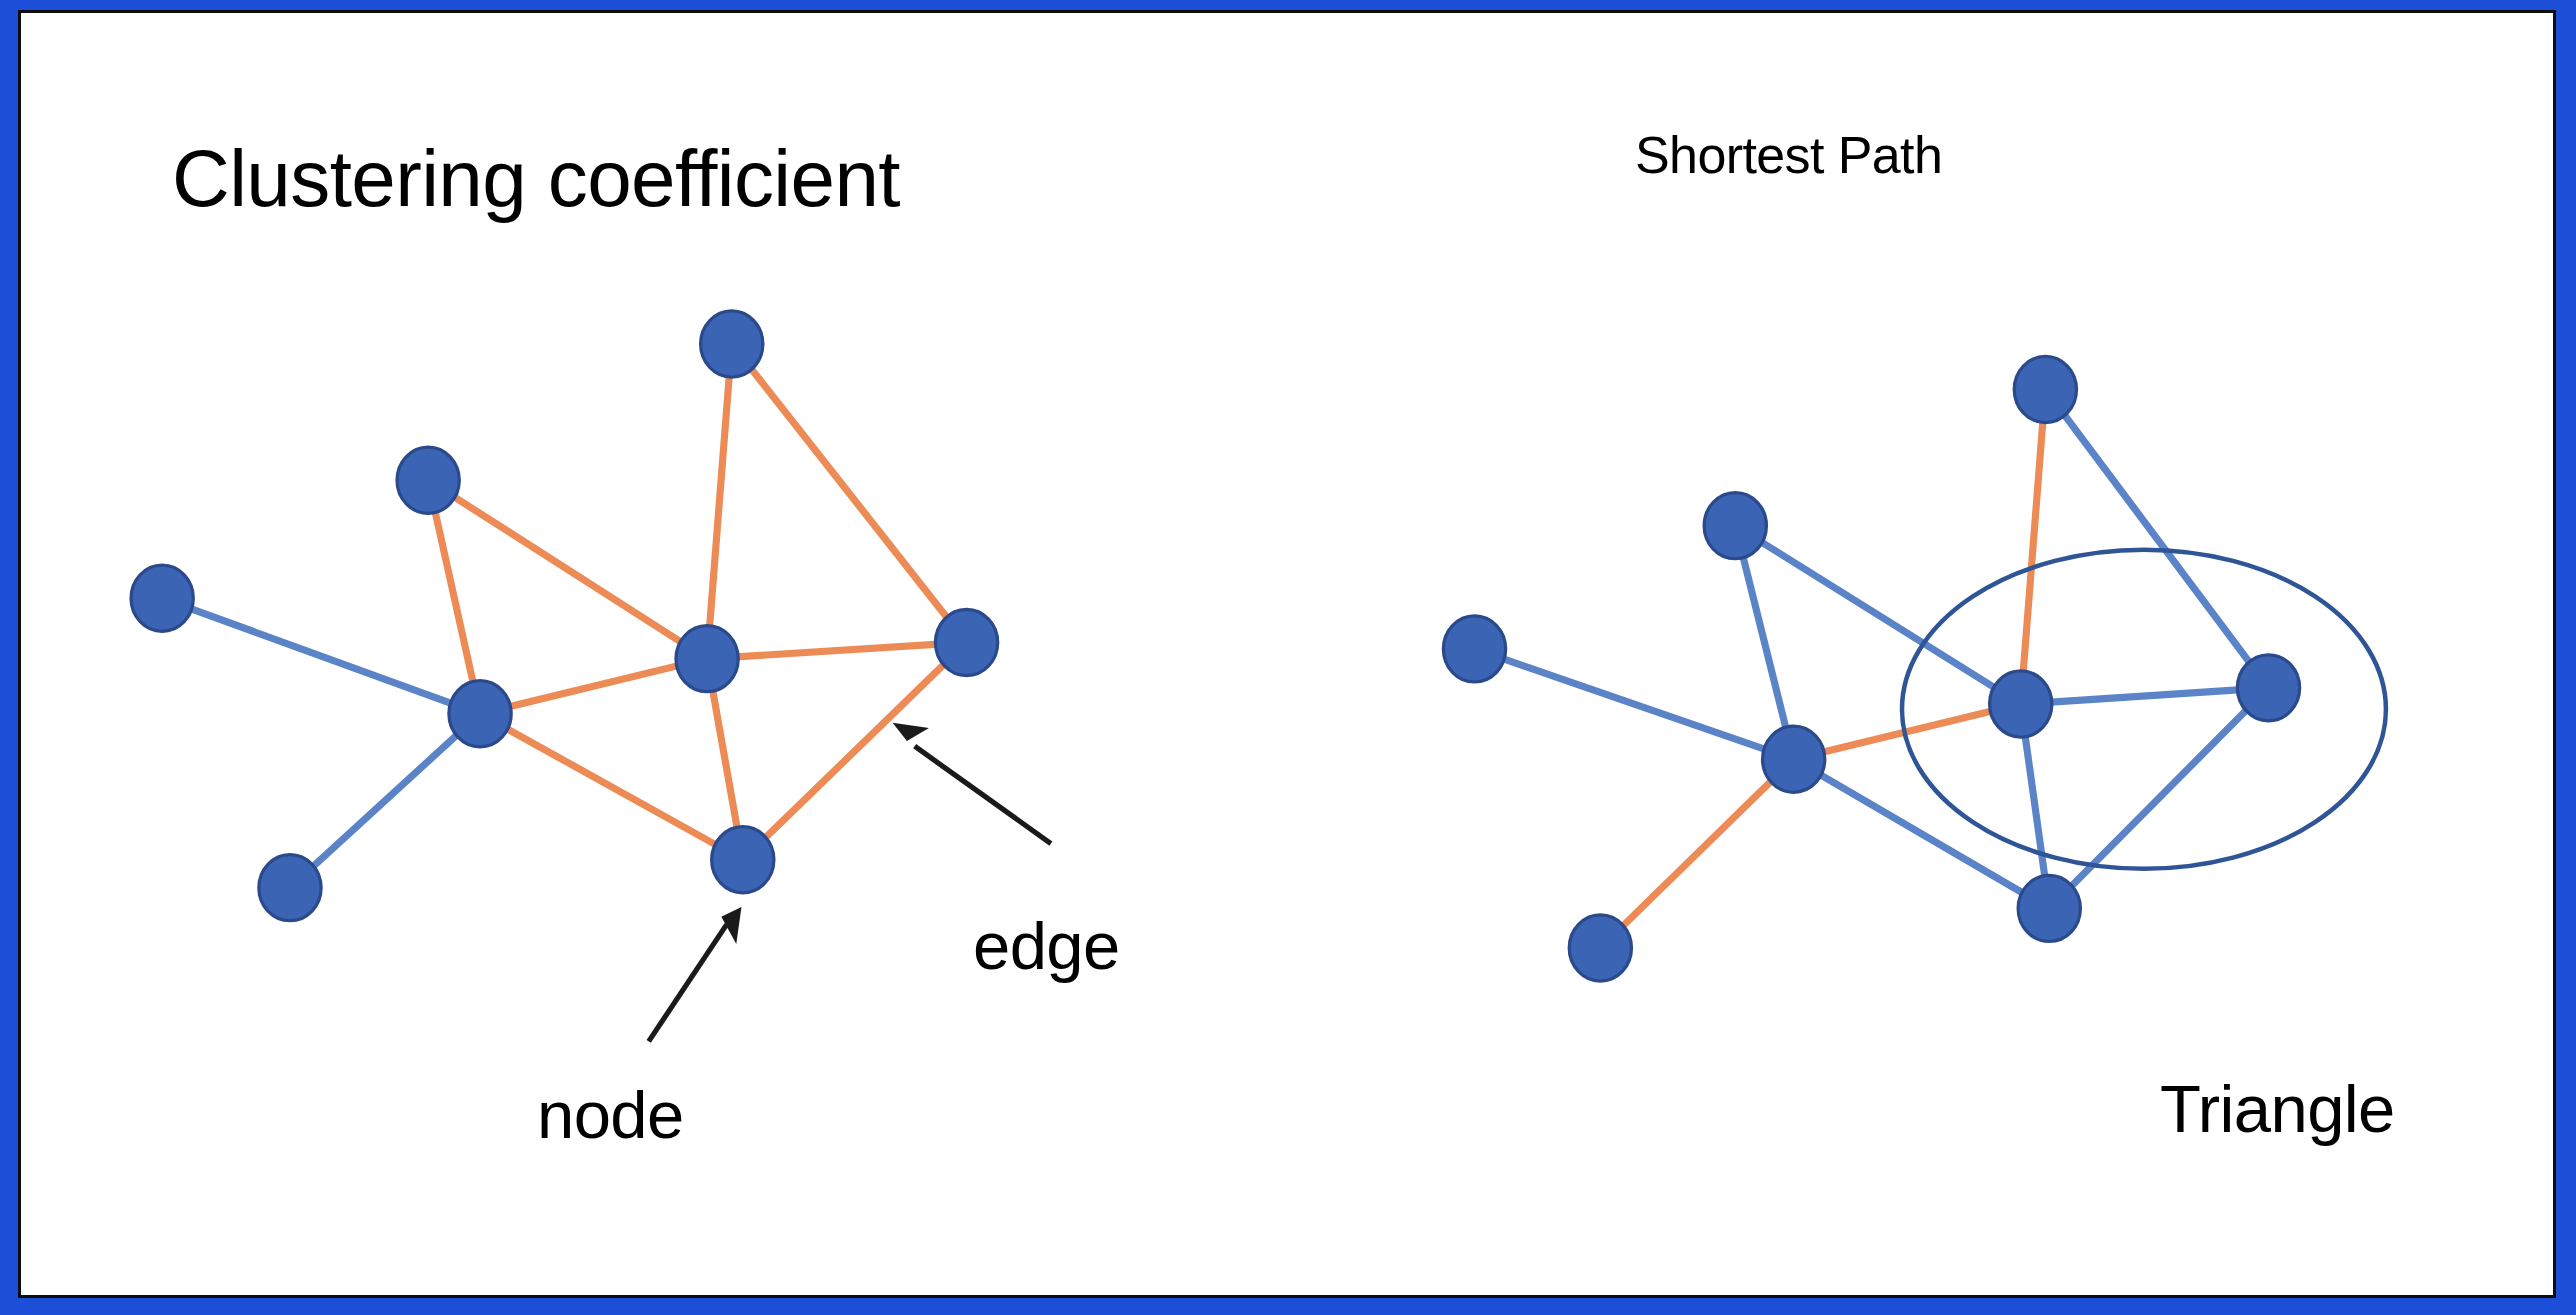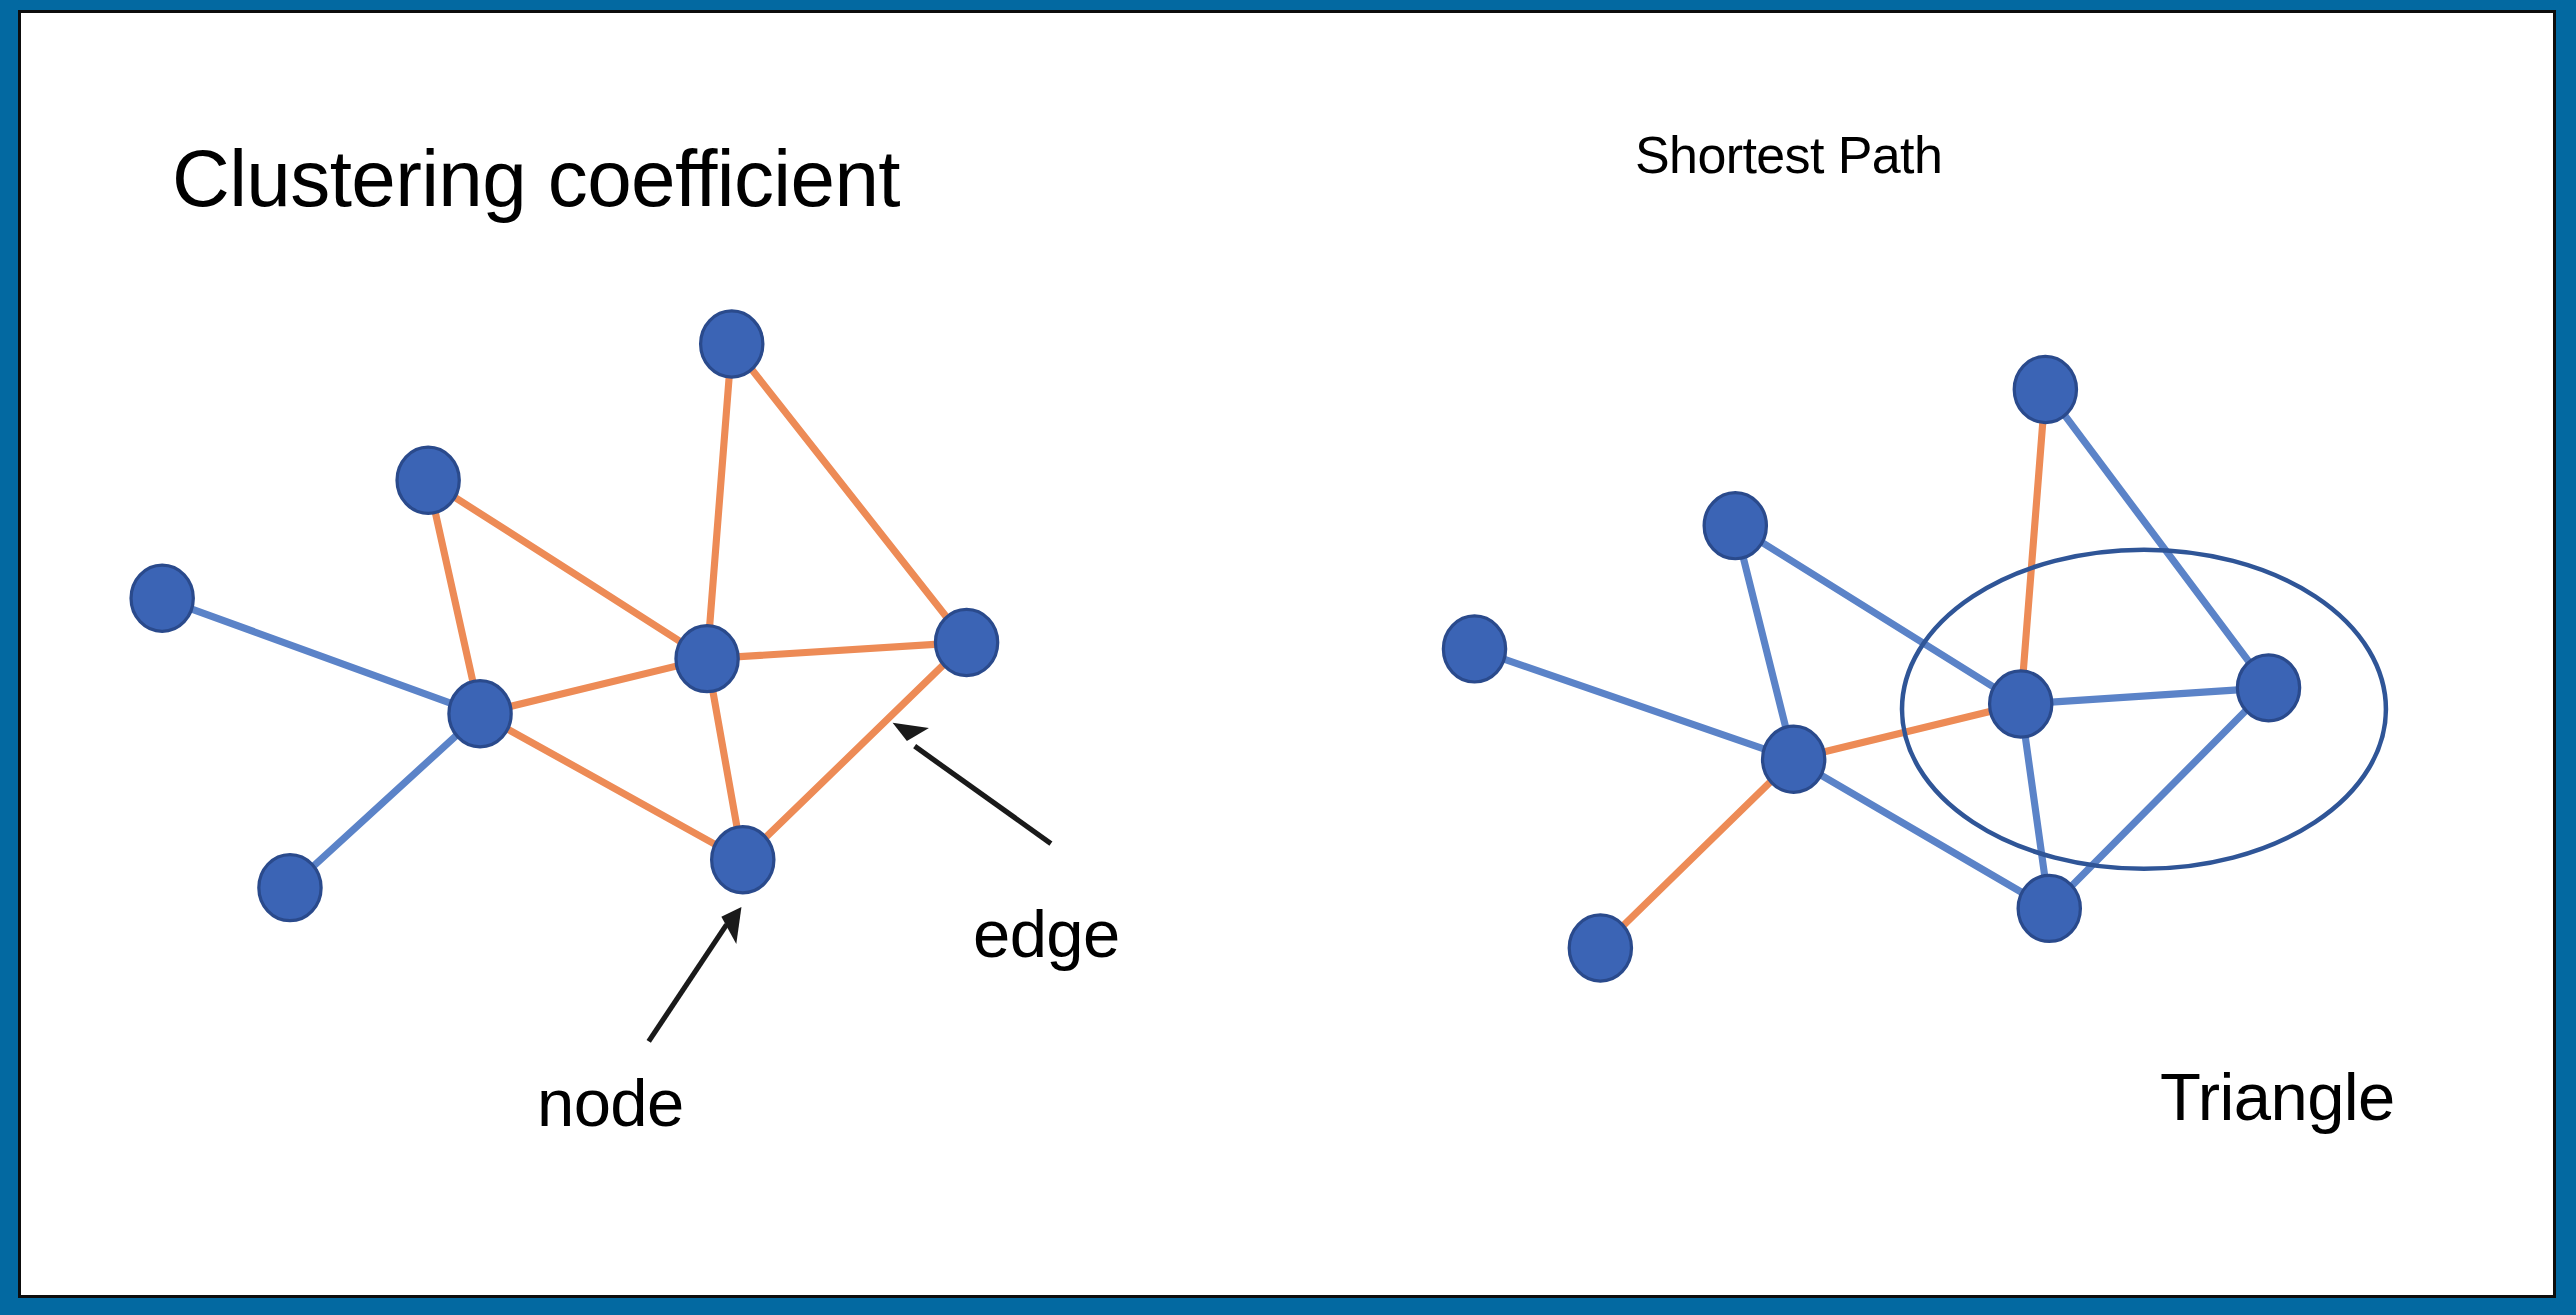--- a/index.html
+++ b/index.html
@@ -8,21 +8,21 @@
     padding: 0;
     background: #ffffff;
   }
   body {
     font-family: "Liberation Sans", sans-serif;
   }
   #canvas {
     position: relative;
     width: 2576px;
     height: 1316px;
-    background: #0369a1;
+    background: #1d4ed8;
     overflow: hidden;
   }
   
   #frame {
     position: absolute;
     left: 17.5px;
     top: 9.7px;
     width: 2538px;
     height: 1288px;
     border: 3.9px solid #0d0d0d;
@@ -47,20 +47,21 @@
     top: 125px;
     font-size: 52px;
   }
   .anno-label {
     position: absolute;
     color: #000000;
     font-family: "Liberation Sans", sans-serif;
     font-size: 67px;
     white-space: nowrap;
     letter-spacing: -0.6px;
+    margin-top: 12px;
   }
   #label-node  { left: 537px;  top: 1064px; }
   #label-edge  { left: 973px; top: 895px; }
   #label-triangle { left: 2160px; top: 1058px; }
 
   svg.graph {
     position: absolute;
     left: 0;
     top: 0;
     width: 2576px;

